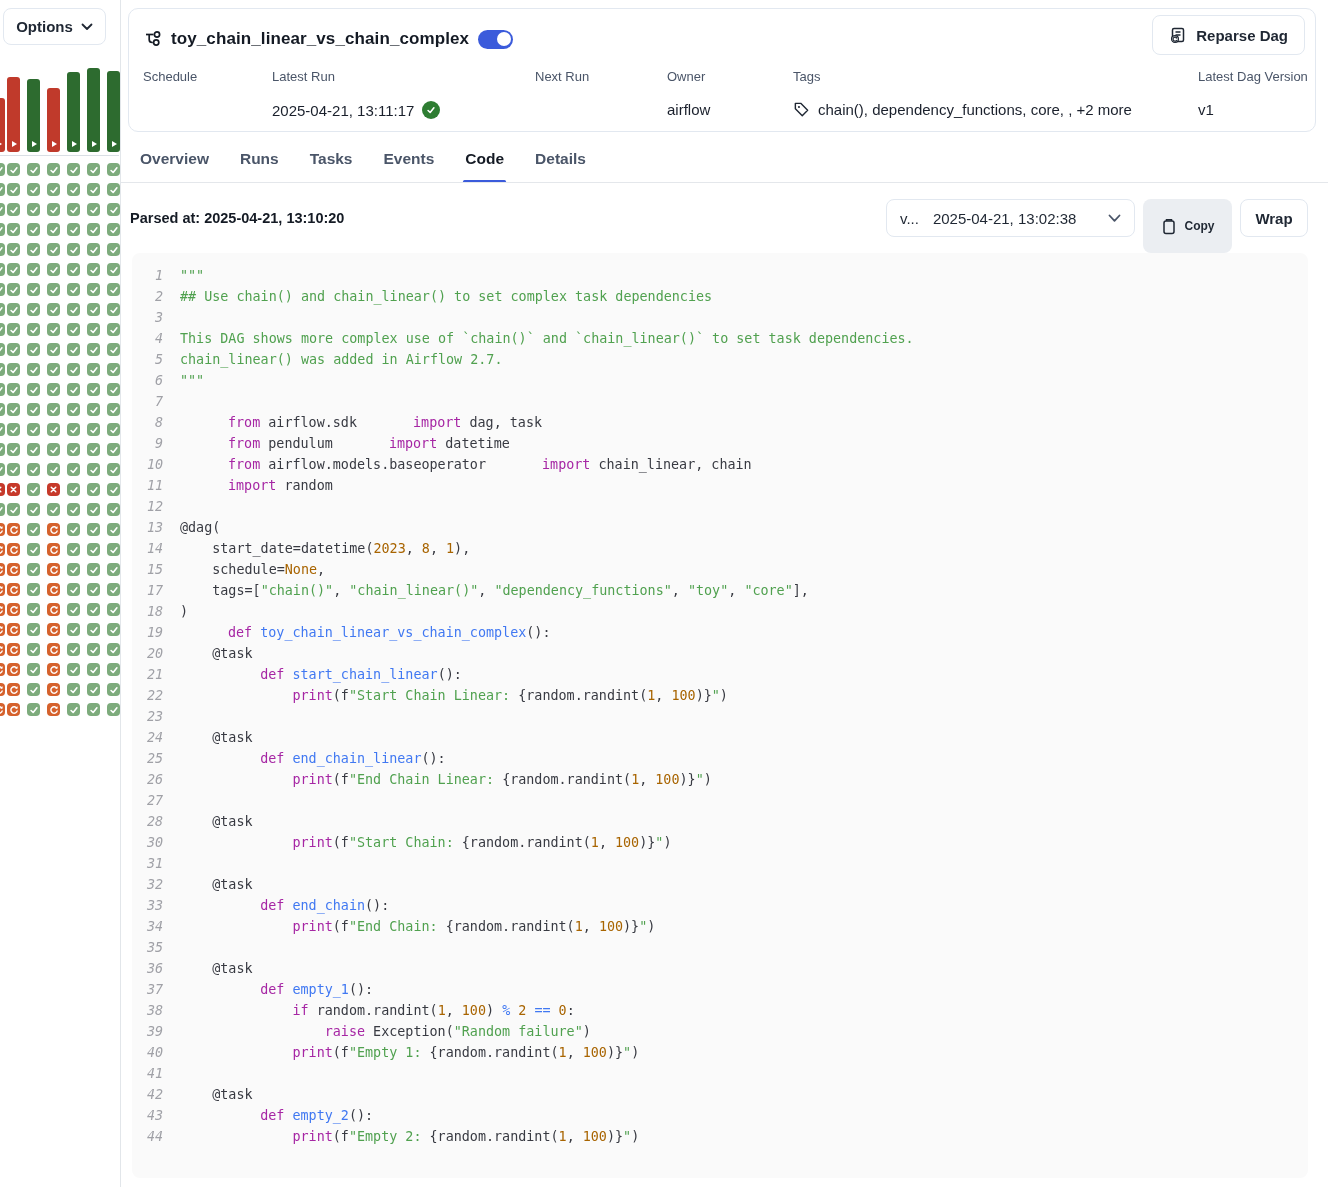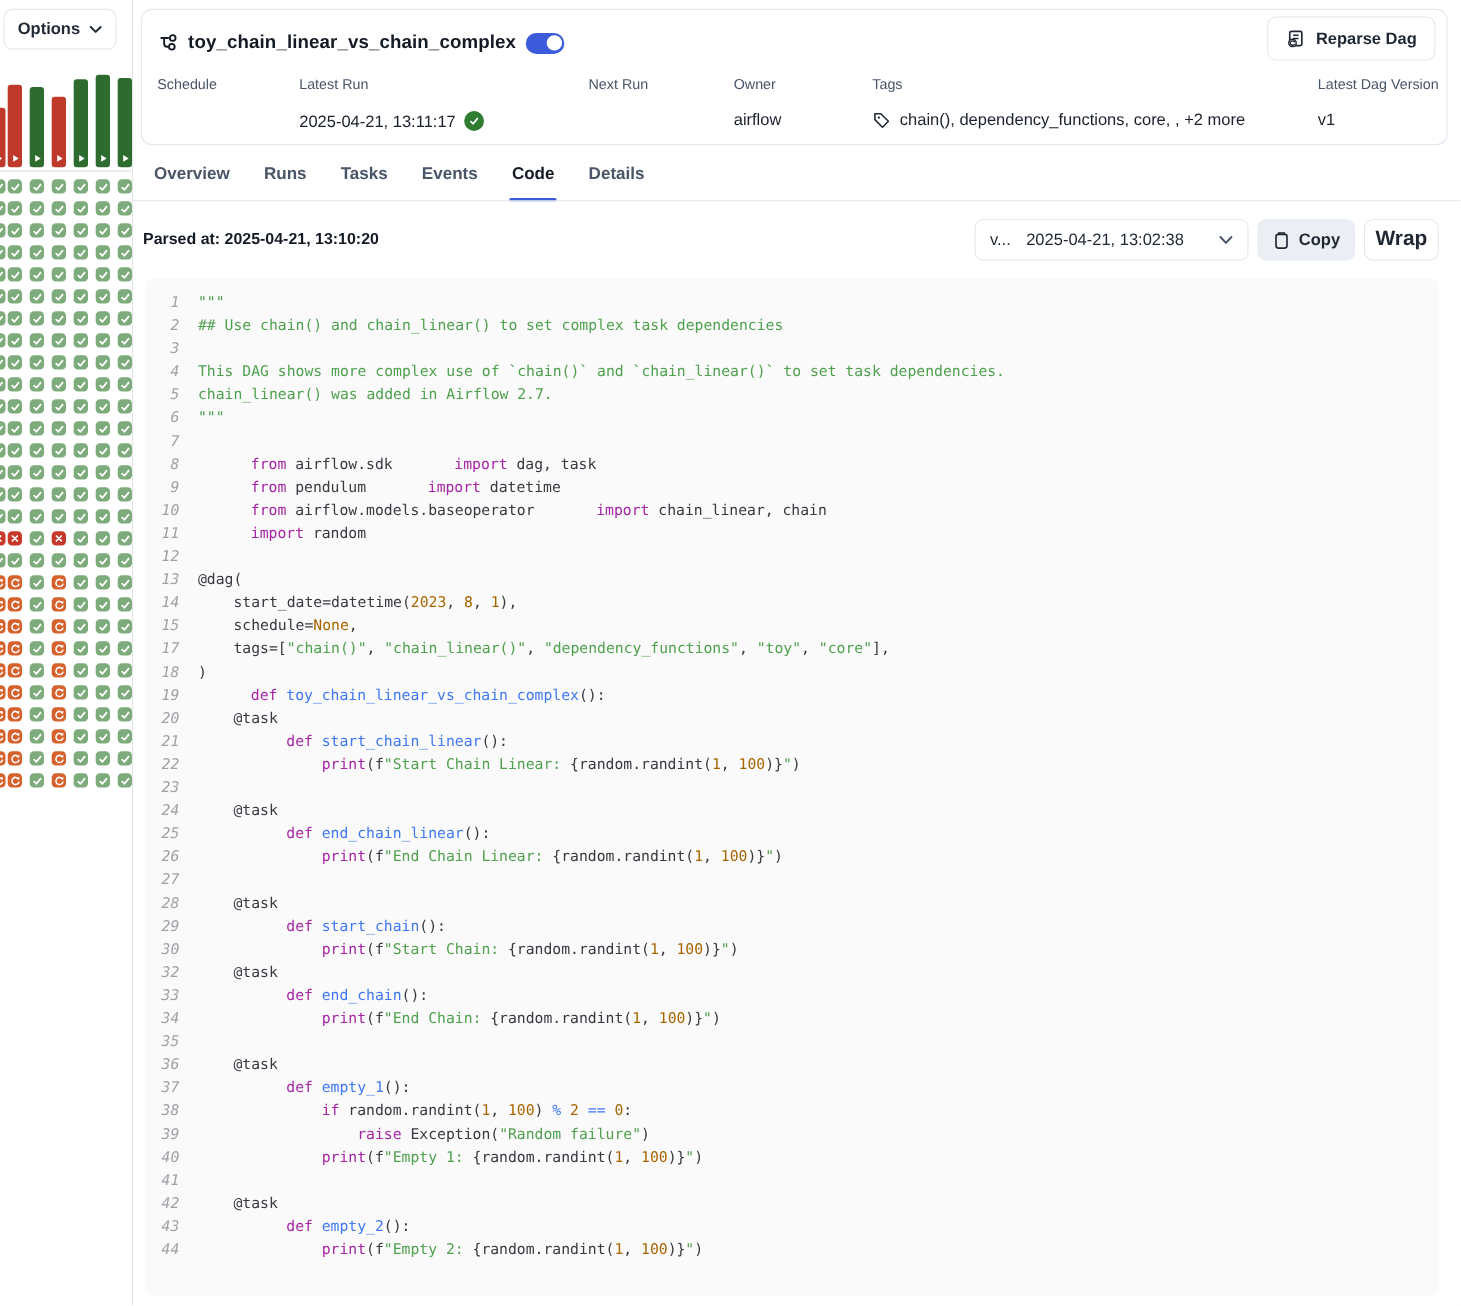--- a/index.html
+++ b/index.html
@@ -57,27 +57,27 @@
   .tab.active::after { content:""; position:absolute; left:0; right:0; bottom:-1px;
                        height:3px; border-radius:2px; background:var(--accent); }
   #tabs-divider { position:absolute; left:0; top:182px; width:1207px; height:1px; background:#e4e7eb; }
 
   #parsed-at { position:absolute; left:9px; top:210px; font-size:14.5px; font-weight:700; color:#141a24; }
   #version-select { position:absolute; left:765px; top:199px; width:249px; height:38px;
                     background:#fff; border:1px solid #e2e8f0; border-radius:8px;
                     display:flex; align-items:center; padding:0 13px; gap:14px;
                     font-size:15px; color:#1f2733; cursor:pointer; }
   #version-select .chev { margin-left:auto; }
-  #copy-btn { position:absolute; left:1022px; top:199px; width:89px; height:38px;
+  #copy-btn { position:absolute; left:1022px; top:199px; width:89px; height:54px;
               background:#ebeef2; border:none; border-radius:8px; display:flex;
-              align-items:center; justify-content:center; gap:8px; font-size:15px;
+              align-items:center; justify-content:center; gap:8px; font-size:12px;
               font-weight:600; color:#1f2733; cursor:pointer;
               font-family:"Liberation Sans", sans-serif; }
   #wrap-btn { position:absolute; left:1119px; top:199px; width:68px; height:38px;
-              background:#fff; border:1px solid #e2e8f0; border-radius:8px; font-size:19px;
+              background:#fff; border:1px solid #e2e8f0; border-radius:8px; font-size:15px;
               font-weight:600; color:#1f2733; cursor:pointer;
               font-family:"Liberation Sans", sans-serif; }
 
   #code { position:absolute; left:11px; top:253px; width:1176px; height:925px;
           background:#fafafa; border-radius:8px; overflow:hidden; padding-top:12px; }
   .line { display:flex; height:21px; line-height:21px;
           font-family:"DejaVu Sans Mono", monospace; font-size:13.4px; }
   .ln { flex:none; width:48px; text-align:right; padding-right:17px;
         font-style:italic; color:#a0a1a7; }
   .lc { white-space:pre; color:var(--c-txt); }
@@ -1395,28 +1395,28 @@
         </div>
         <div class="line">
           <span class="ln">27</span>
           <span class="lc"></span>
         </div>
         <div class="line">
           <span class="ln">28</span>
           <span class="lc"><span class="tk-txt">    @task</span></span>
         </div>
         <div class="line">
-          <span class="ln">29</span>
-          <span class="lc"><span class="tk-txt">    </span><span class="tk-kw">def</span><span class="tk-txt"> </span><span class="tk-fn">start_chain</span><span class="tk-txt">():</span></span>
-        </div>
-        <div class="line">
           <span class="ln">30</span>
           <span class="lc"><span class="tk-txt">        </span><span class="tk-kw">print</span><span class="tk-txt">(f</span><span class="tk-str">"Start Chain: </span><span class="tk-txt">{random.randint(</span><span class="tk-num">1</span><span class="tk-txt">, </span><span class="tk-num">100</span><span class="tk-txt">)}</span><span class="tk-str">"</span><span class="tk-txt">)</span></span>
         </div>
         <div class="line">
+          <span class="ln">31</span>
+          <span class="lc"></span>
+        </div>
+        <div class="line">
           <span class="ln">32</span>
           <span class="lc"><span class="tk-txt">    @task</span></span>
         </div>
         <div class="line">
           <span class="ln">33</span>
           <span class="lc"><span class="tk-txt">    </span><span class="tk-kw">def</span><span class="tk-txt"> </span><span class="tk-fn">end_chain</span><span class="tk-txt">():</span></span>
         </div>
         <div class="line">
           <span class="ln">34</span>
           <span class="lc"><span class="tk-txt">        </span><span class="tk-kw">print</span><span class="tk-txt">(f</span><span class="tk-str">"End Chain: </span><span class="tk-txt">{random.randint(</span><span class="tk-num">1</span><span class="tk-txt">, </span><span class="tk-num">100</span><span class="tk-txt">)}</span><span class="tk-str">"</span><span class="tk-txt">)</span></span>

